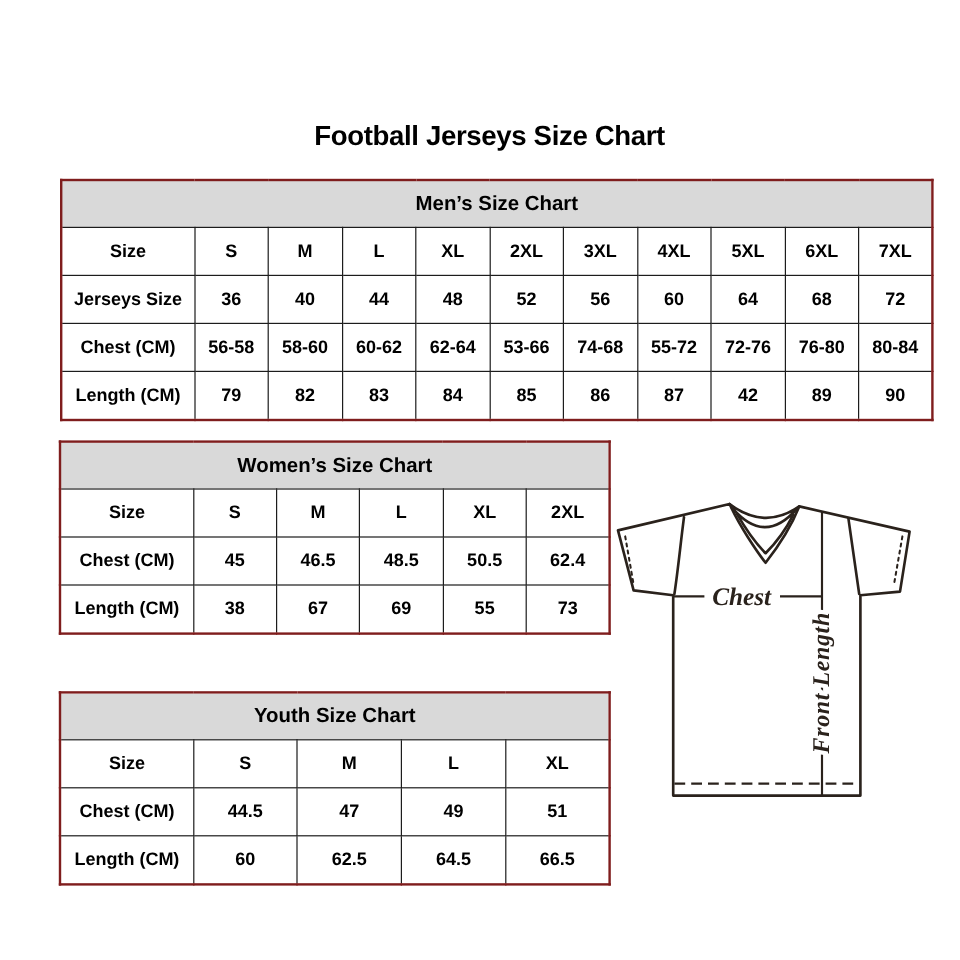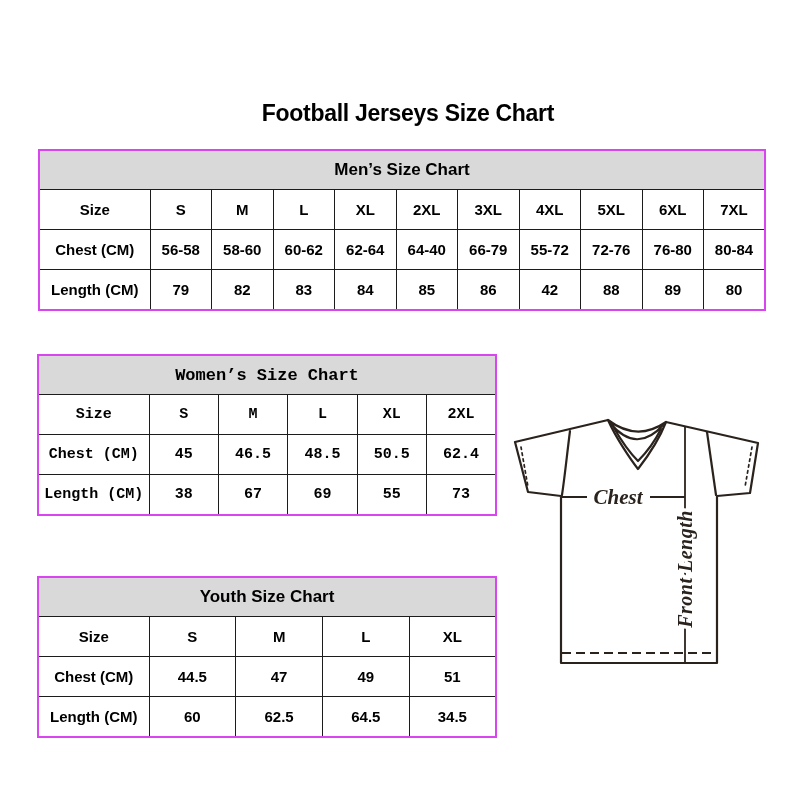--- a/index.html
+++ b/index.html
@@ -6,31 +6,31 @@
   .canvas{
     position:relative;width:800px;height:768px;background:#ffffff;
     font-family:"Liberation Sans",sans-serif;color:#000;overflow:hidden;padding-left:16px;
   }
   .page-title{
     position:absolute;left:0;top:100px;width:100%;margin:0;
     text-align:center;font-size:23px;font-weight:bold;letter-spacing:-0.3px;
   }
   .size-table{
     position:absolute;border-collapse:collapse;table-layout:fixed;
-    background:#ffffff;border:2px solid #d946ef;
+    background:#ffffff;border:2px solid #7f1d1d;margin-left:12px;
   }
   .size-table th,.size-table td{
     border:1.5px solid #1c1c1c;font-weight:bold;text-align:center;
     vertical-align:middle;padding:0;font-size:15px;color:#000;
     overflow:hidden;white-space:nowrap;
   }
   .size-table thead th{background:#d9d9d9;font-size:17px;height:38px;}
   .size-table tbody tr{height:40px;}
   #men-table{left:38px;top:149px;width:728px;}
-  #women-table{left:37px;top:354px;width:460px;font-family:Liberation Mono, monospace;}
+  #women-table{left:37px;top:367px;width:460px;}
   #youth-table{left:37px;top:576px;width:460px;}
   .label-col{width:111px;}
   .jersey-wrap{position:absolute;left:500px;top:398px;width:280px;height:280px;text-align:right;}
   .measure-text{
     font-family:"Liberation Serif",serif;font-style:italic;font-weight:bold;
     fill:#2a221c;paint-order:stroke;stroke:#ffffff;stroke-width:7px;
     stroke-linejoin:round;
   }
 </style>
 </head>
@@ -58,44 +58,57 @@
         <td>L</td>
         <td>XL</td>
         <td>2XL</td>
         <td>3XL</td>
         <td>4XL</td>
         <td>5XL</td>
         <td>6XL</td>
         <td>7XL</td>
       </tr>
       <tr>
+        <td>Jerseys Size</td>
+        <td>36</td>
+        <td>40</td>
+        <td>44</td>
+        <td>48</td>
+        <td>52</td>
+        <td>56</td>
+        <td>60</td>
+        <td>64</td>
+        <td>68</td>
+        <td>72</td>
+      </tr>
+      <tr>
         <td>Chest (CM)</td>
         <td>56-58</td>
         <td>58-60</td>
         <td>60-62</td>
         <td>62-64</td>
-        <td>64-40</td>
-        <td>66-79</td>
+        <td>53-66</td>
+        <td>74-68</td>
         <td>55-72</td>
         <td>72-76</td>
         <td>76-80</td>
         <td>80-84</td>
       </tr>
       <tr>
         <td>Length (CM)</td>
         <td>79</td>
         <td>82</td>
         <td>83</td>
         <td>84</td>
         <td>85</td>
         <td>86</td>
+        <td>87</td>
         <td>42</td>
-        <td>88</td>
         <td>89</td>
-        <td>80</td>
+        <td>90</td>
       </tr>
     </tbody>
   </table>
 
   <table class="size-table" id="women-table">
     <colgroup>
         <col class="label-col">
         <col span="5">
       </colgroup>
     <thead>
@@ -154,21 +167,21 @@
         <td>44.5</td>
         <td>47</td>
         <td>49</td>
         <td>51</td>
       </tr>
       <tr>
         <td>Length (CM)</td>
         <td>60</td>
         <td>62.5</td>
         <td>64.5</td>
-        <td>34.5</td>
+        <td>66.5</td>
       </tr>
     </tbody>
   </table>
 
   <div class="jersey-wrap">
     <svg width="280" height="280" viewBox="0 0 280 280">
       <g stroke="#2a221c" fill="none" stroke-width="2.2" stroke-linejoin="round" stroke-linecap="round">
         <path fill="#ffffff" d="M108,22 C116,40 131,62 138,71 C145,62 159,42 166,24 L258,45 L250,95 L217,98 L217,265 L61,265 L61,98 L28,94 L15,44 Z"></path>
         <path d="M108,22 Q137,44 166,24 M110,25 Q137,57 164,26 M114,30 C122,44 132,57 138,63 C144,57 154,45 161,31"></path>
         <path d="M70,33 C67,56 65,77 62,97"></path>

